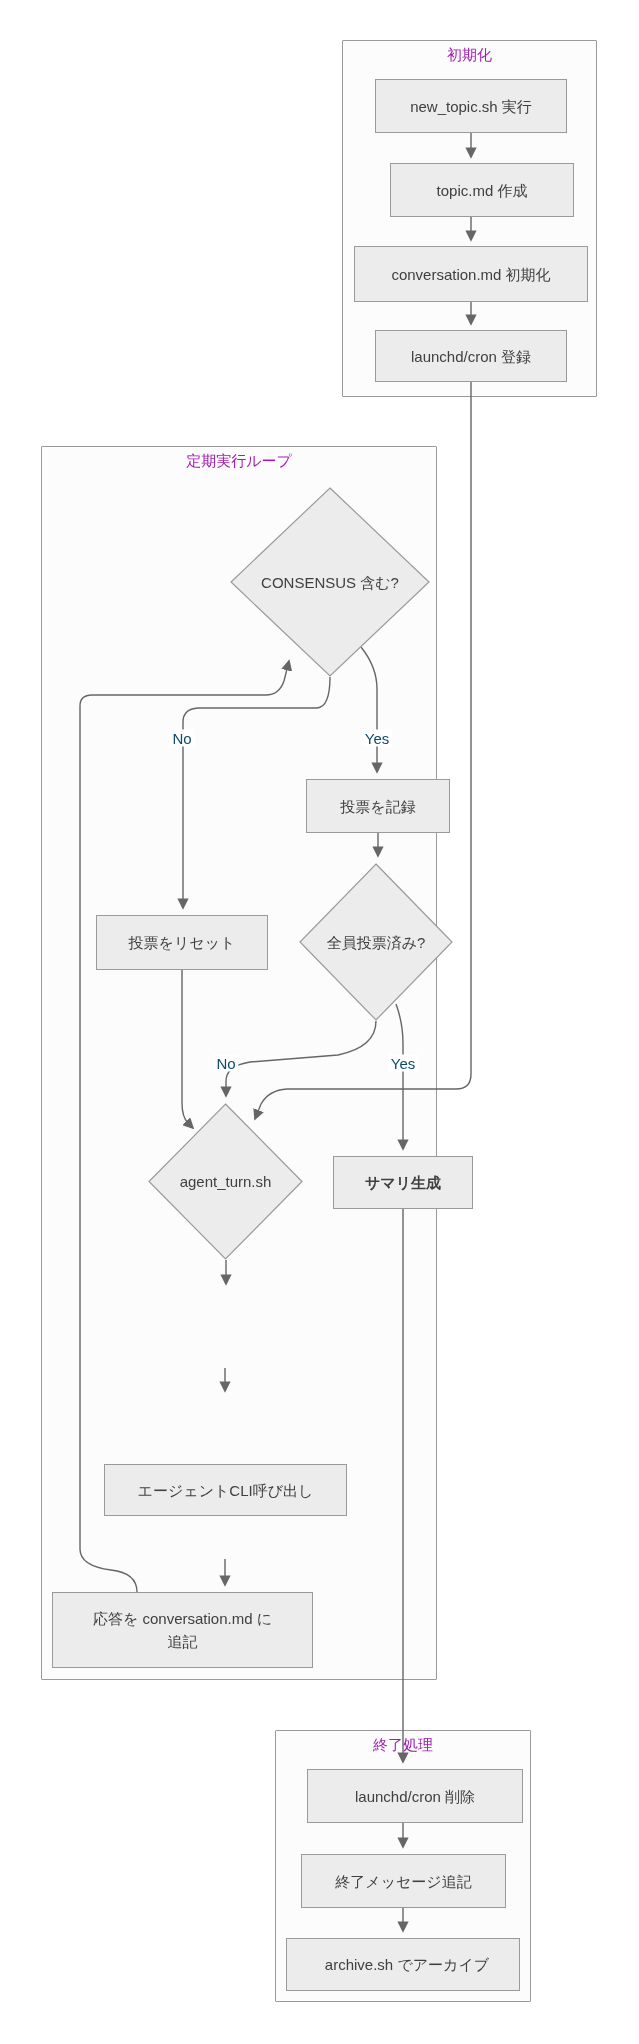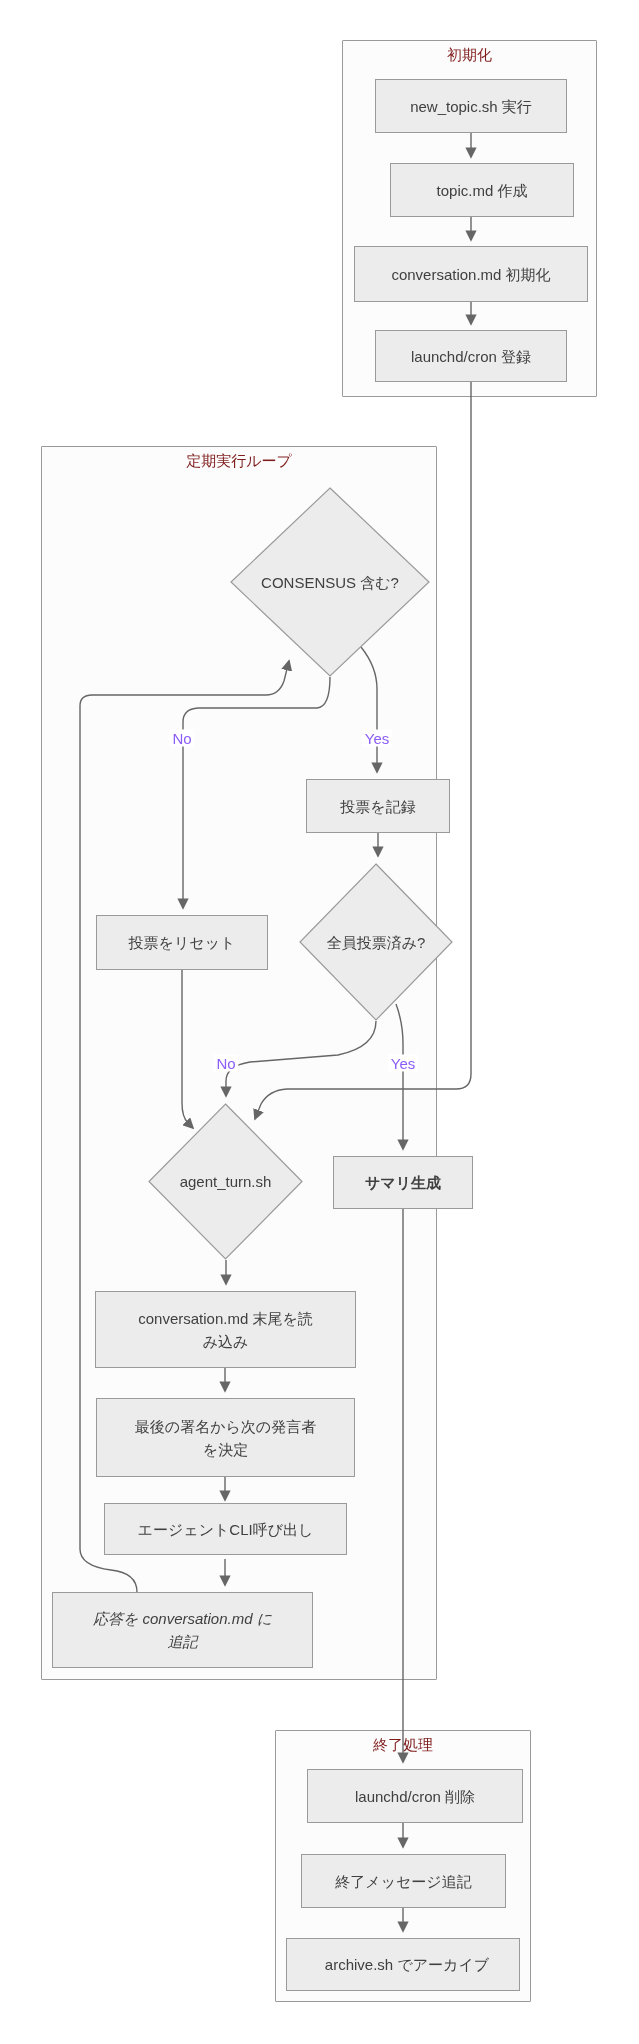--- a/index.html
+++ b/index.html
@@ -7,37 +7,37 @@
     position:relative;width:639px;height:2044px;background:#ffffff;
     font-family:"Liberation Sans","DejaVu Sans",sans-serif;
     color:#333;overflow:hidden;
   }
   .subgraph{
     position:absolute;border:1px solid #9a9a9a;background:#fcfcfc;
     border-radius:1px;box-sizing:border-box;z-index:0;
   }
   .sg-title{
     position:absolute;top:5px;left:0;right:0;text-align:center;
-    font-size:15px;color:#7f1d1d;z-index:3;
+    font-size:15px;color:#a21caf;z-index:3;
   }
   .edge-layer{position:absolute;left:0;top:0;z-index:1;}
   .node{
     position:absolute;display:flex;align-items:center;justify-content:center;
     text-align:center;font-size:15px;color:#404040;z-index:2;box-sizing:border-box;
   }
   .node.rect{
     background:#ececec;border:1px solid #9a9a9a;
   }
   .node .lbl{white-space:pre-line;line-height:23px;padding:0 6px;}
   .node.diamond{background:transparent;border:none;}
   .node.diamond svg{position:absolute;left:0;top:0;}
   .node.diamond .lbl{position:relative;z-index:1;}
   .edge-label{
     position:absolute;transform:translate(-50%,-50%);
-    background:#ffffff;padding:0 3px;font-size:15px;color:#8b5cf6;z-index:3;
+    background:#ffffff;padding:0 3px;font-size:15px;color:#0c4a6e;z-index:3;
   }
 </style>
 </head>
 <body>
 
 <div class="canvas">
 
   <div class="subgraph" style="left:342px;top:40px;width:255px;height:357px;">
     <div class="sg-title">初期化</div>
   </div>
@@ -114,32 +114,24 @@
 
   <div class="node rect" style="left:306px;top:779px;width:144px;height:54px;">
     <span class="lbl">投票を記録</span>
   </div>
   <div class="node rect" style="left:96px;top:915px;width:172px;height:55px;">
     <span class="lbl">投票をリセット</span>
   </div>
   <div class="node rect" style="left:333px;top:1156px;width:140px;height:53px;font-weight:bold;">
     <span class="lbl">サマリ生成</span>
   </div>
-  <div class="node rect" style="left:95px;top:1291px;width:261px;height:77px;">
-    <span class="lbl">conversation.md 末尾を読
-み込み</span>
-  </div>
-  <div class="node rect" style="left:96px;top:1398px;width:259px;height:79px;">
-    <span class="lbl">最後の署名から次の発言者
-を決定</span>
-  </div>
-  <div class="node rect" style="left:104px;top:1503px;width:243px;height:52px;">
+  <div class="node rect" style="left:104px;top:1464px;width:243px;height:52px;">
     <span class="lbl">エージェントCLI呼び出し</span>
   </div>
-  <div class="node rect" style="left:52px;top:1592px;width:261px;height:76px;font-style:italic;">
+  <div class="node rect" style="left:52px;top:1592px;width:261px;height:76px;">
     <span class="lbl">応答を conversation.md に
 追記</span>
   </div>
 
   <div class="node rect" style="left:307px;top:1769px;width:216px;height:54px;">
     <span class="lbl">launchd/cron 削除</span>
   </div>
   <div class="node rect" style="left:301px;top:1854px;width:205px;height:54px;">
     <span class="lbl">終了メッセージ追記</span>
   </div>

